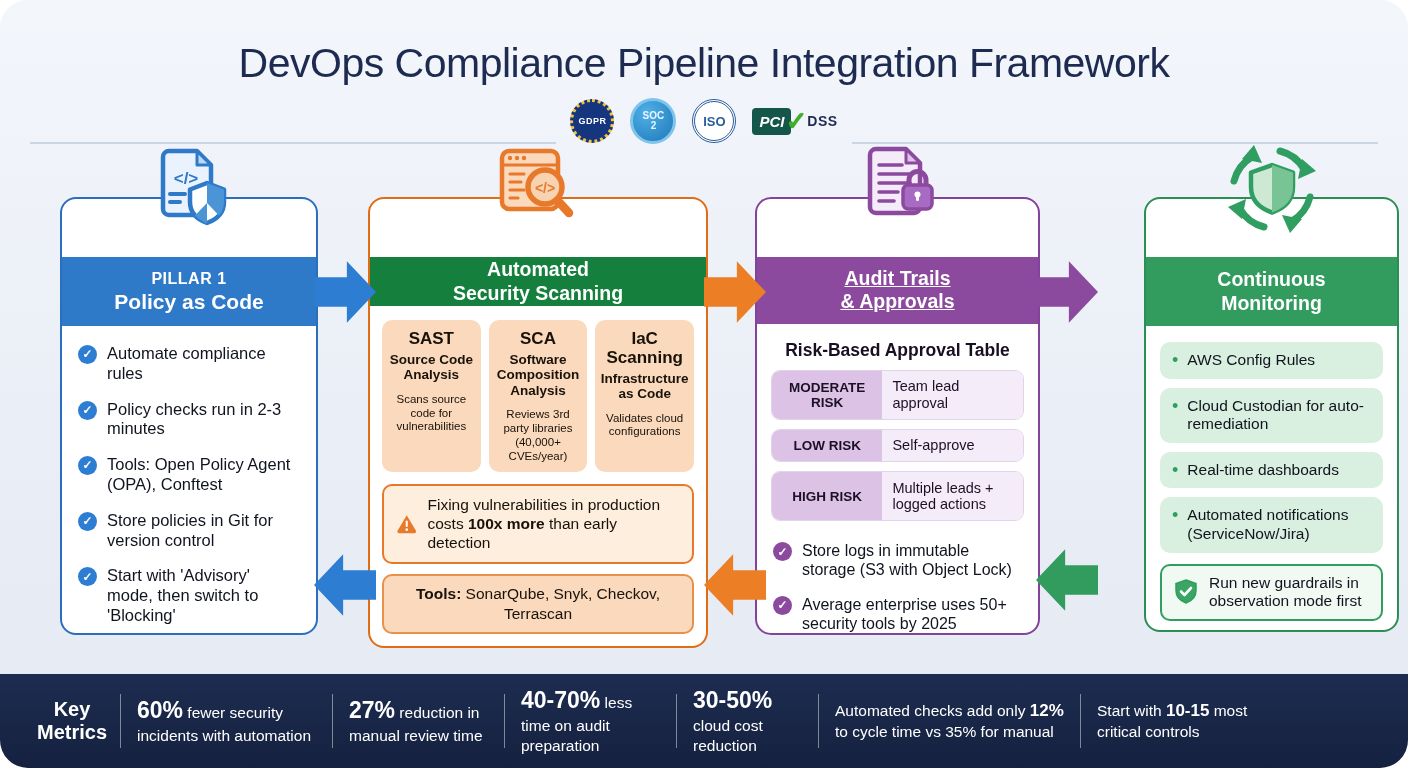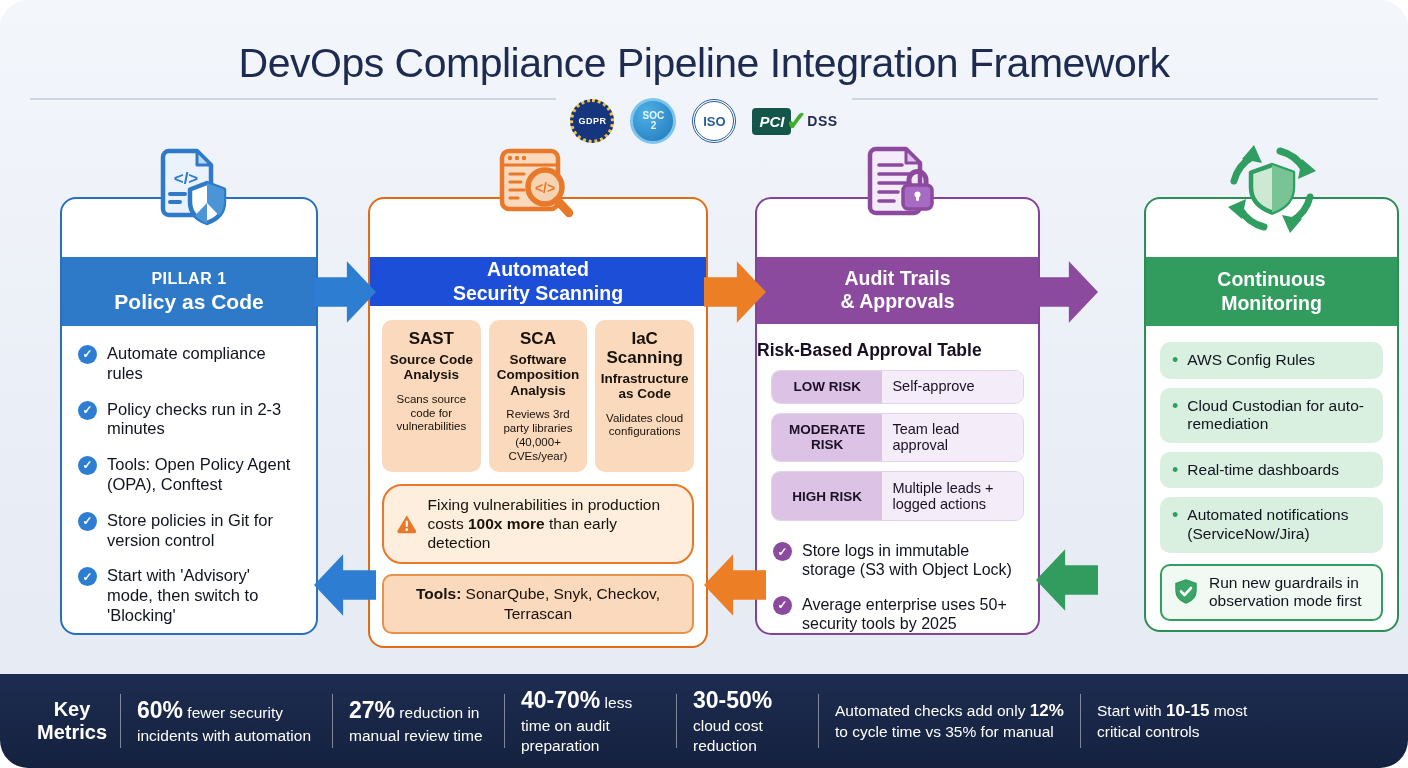--- a/index.html
+++ b/index.html
@@ -3,21 +3,21 @@
 <meta charset="utf-8">
 <style>
   * { box-sizing: border-box; margin: 0; padding: 0; }
   html,body { width:1408px; height:768px; background:#fff; font-family:"Liberation Sans", sans-serif; overflow:hidden; }
   .frame { position:relative; width:1408px; height:768px; border-radius:28px; overflow:hidden;
            background:linear-gradient(180deg,#f3f6fb 0%,#eaeef6 55%,#e4eaf3 100%); }
 
   
   .title { position:absolute; top:40px; left:0; width:100%; text-align:center;
            font-size:41px; font-weight:400; color:#1e2b50; letter-spacing:-.5px; }
-  .badge-row { position:absolute; top:98px; left:0; width:100%; display:flex; align-items:flex-start; gap:14px; padding:0 30px; }
+  .badge-row { position:absolute; top:98px; left:0; width:100%; display:flex; align-items:flex-end; gap:14px; padding:0 30px; }
   .rule { flex:1; height:2px; background:#ccd5e2; }
   .badges { display:flex; align-items:center; gap:16px; }
   .badge { width:44px; height:44px; border-radius:50%; display:flex; align-items:center; justify-content:center;
            text-align:center; font-weight:700; }
   .badge-gdpr { background:#16357f; border:3px dotted #f6c23c; color:#fff; font-size:9px; letter-spacing:.5px; }
   .badge-soc  { background:radial-gradient(circle at 35% 30%, #4fb1e8, #1f77b8); border:3px solid #7ec4ec; color:#eaf6ff; font-size:10px; line-height:1.05; width:46px; height:46px; }
   .badge-soc span { width:26px; display:inline-block; }
   .badge-iso  { background:#fff; border:3px double #2a5d9c; color:#2a5d9c; font-size:13px; }
   .badge-pci  { display:flex; align-items:center; gap:2px; }
   .pci-box { background:#14574a; color:#fff; font-weight:800; font-style:italic; font-size:15px; padding:5px 7px; border-radius:4px; }
@@ -29,50 +29,50 @@
   .p-blue   { left:60px;  top:197px; width:258px; height:438px; border:2.5px solid #2a6fbe; }
   .p-orange { left:368px; top:197px; width:340px; height:451px; border:2.5px solid #e06d15; }
   .p-purple { left:755px; top:197px; width:285px; height:438px; border:2.5px solid #83439a; }
   .p-green  { left:1144px;top:197px; width:255px; height:435px; border:2.5px solid #2b8f55; }
 
   .pillar-icon { position:absolute; top:-60px; left:50%; transform:translateX(-50%); width:100px; height:100px; }
 
   .pillar-head { margin-top:58px; height:69px; display:flex; flex-direction:column; align-items:center; justify-content:center;
                  color:#fff; text-align:center; line-height:1.2; }
   .p-blue   .pillar-head { background:#2e7ac9; }
-  .p-orange .pillar-head { background:#1d4ed8; }
-  .p-purple .pillar-head { background:#8c4a9e; }
+  .p-orange .pillar-head { background:#15803d; }
+  .p-purple .pillar-head { background:#8c4a9e;text-decoration:underline; }
   .p-green  .pillar-head { background:#319c5e; }
   .kicker { font-size:16px; font-weight:600; letter-spacing:.5px; }
   .head-title { font-size:21px; font-weight:700; }
   .head-line { font-size:19.5px; font-weight:700; }
 
   .checklist { list-style:none; padding:18px 16px 0 16px; display:flex; flex-direction:column; gap:16px; }
   .checklist li { display:flex; gap:10px; align-items:flex-start; font-size:16.5px; line-height:1.2; color:#10141f; font-weight:500; }
   .chk { flex:0 0 19px; width:19px; height:19px; border-radius:50%; color:#fff; font-size:12px; font-weight:700;
          display:flex; align-items:center; justify-content:center; margin-top:1px; }
   .chk-blue { background:#2d7dd2; }
   .chk-purple { background:#8c4a9e; }
 
   
   .scan-cards { display:grid; grid-template-columns:1fr 1fr 1fr; gap:8px; margin:14px 12px 0; }
   .scan-card { background:#fad9bc; border-radius:10px; padding:10px 5px 8px; text-align:center; color:#18120a; min-height:138px; }
   .scan-card h3 { font-size:17px; font-weight:700; line-height:1.1; }
   .scan-sub { font-size:13.5px; font-weight:700; line-height:1.15; margin-top:3px; }
   .scan-desc { font-size:11.5px; line-height:1.2; margin-top:10px; font-weight:500; }
-  .warn-box { margin:12px 12px 0; border:2px solid #e8782a; background:#fdeedd; border-radius:20px;
+  .warn-box { margin:12px 12px 0; border:2px solid #e8782a; background:#fdeedd; border-radius:10px;
               display:flex; align-items:center; gap:10px; padding:9px 12px; }
   .warn-text { font-size:15.5px; line-height:1.25; color:#18120a; font-weight:500; }
   .warn-text b { font-weight:800; }
   .tools-box { margin:10px 12px 12px; background:#fad9bc; border:2px solid #e8914a; border-radius:10px;
                padding:8px 10px; text-align:center; font-size:15.5px; line-height:1.3; color:#18120a; font-weight:500; }
   .tools-box b { font-weight:800; }
 
   
-  .table-title { margin-top:16px; font-size:17.5px; font-weight:800; color:#180f22; }
+  .table-title { margin-top:16px; text-align:center; font-size:17.5px; font-weight:800; color:#180f22; }
   .risk-row { display:flex; margin:9px 14px 0; border-radius:9px; overflow:hidden; border:1px solid #e2d3ea; }
   .risk-label { flex:0 0 44%; background:#dcc3e6; display:flex; align-items:center; justify-content:center;
                 font-size:13.5px; font-weight:700; color:#1c1026; padding:8px 4px; text-align:center; }
   .risk-value { flex:1; background:#f4ecf8; display:flex; align-items:center; font-size:14.5px; color:#1c1026;
                 padding:8px 10px; line-height:1.15; font-weight:500; }
   .p-purple .checklist { padding-top:20px; gap:15px; }
   .p-purple .checklist li { font-size:16px; }
 
   
   .mon-list { display:flex; flex-direction:column; gap:9px; margin:16px 14px 0; }
@@ -239,26 +239,26 @@
         <circle cx="69.5" cy="55.5" r="3" fill="#fff"></circle>
           <rect x="68" y="56" width="3" height="6" rx="1.5" fill="#fff"></rect>
       </svg>
     </div>
     <div class="pillar-head">
       <div class="head-line">Audit Trails</div>
       <div class="head-line">&amp; Approvals</div>
     </div>
     <div class="table-title">Risk-Based Approval Table</div>
     <div class="risk-row">
+      <div class="risk-label">MODERATE RISK</div>
+      <div class="risk-value">Team lead approval</div>
+    </div>
+    <div class="risk-row">
       <div class="risk-label">LOW RISK</div>
       <div class="risk-value">Self-approve</div>
-    </div>
-    <div class="risk-row">
-      <div class="risk-label">MODERATE RISK</div>
-      <div class="risk-value">Team lead approval</div>
     </div>
     <div class="risk-row">
       <div class="risk-label">HIGH RISK</div>
       <div class="risk-value">Multiple leads + logged actions</div>
     </div>
     <ul class="checklist">
       <li>
           <span class="chk chk-purple">✓</span>
           <span>Store logs in immutable storage (S3 with Object Lock)</span>
         </li>

